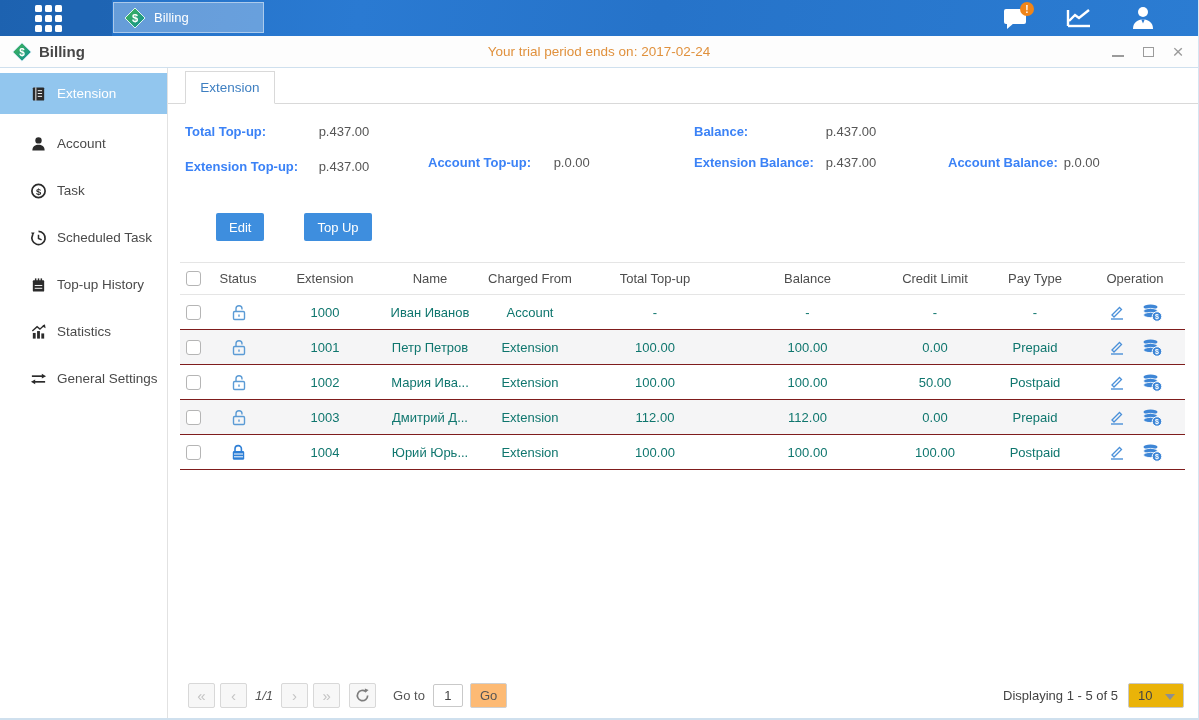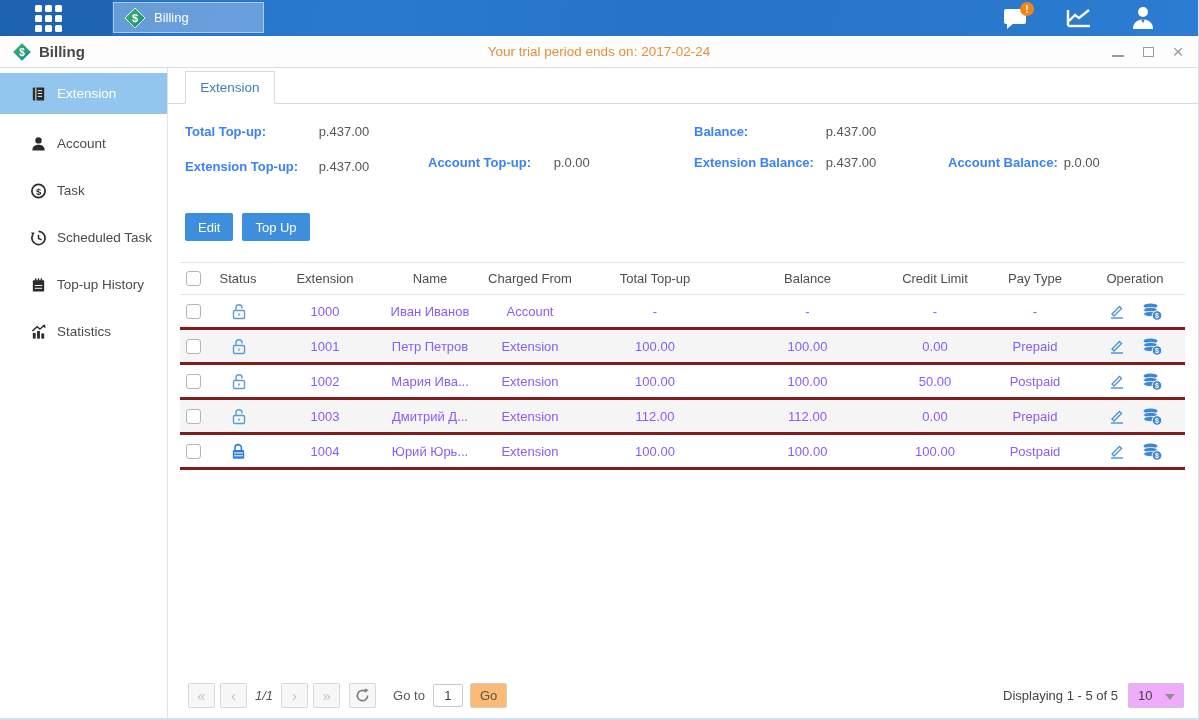--- a/index.html
+++ b/index.html
@@ -61,27 +61,27 @@
   .sfield .val { color:#555; }
   .sf0 { left:17px;  top:5px; }  .sf0 .lbl { width:130px; }
   .sf1 { left:526px; top:5px; }  .sf1 .lbl { width:128px; }
   .sf2 { left:17px;  top:40px; } .sf2 .lbl { width:130px; }
   .sf3 { left:260px; top:36px; } .sf3 .lbl { width:122px; }
   .sf4 { left:526px; top:36px; } .sf4 .lbl { width:128px; }
   .sf5 { left:780px; top:36px; } .sf5 .lbl { width:112px; }
 
   .toolbar { height:28px; flex:0 0 28px; margin:12px 0 0 17px; display:flex; gap:9px; }
   .btn-blue { background:#3e8ede; color:#fff; border:none; border-radius:2px; font-size:13px;
-    font-family:"Liberation Sans",sans-serif; padding:0 13px; height:28px; cursor:pointer; }
+    font-family:"Liberation Sans",sans-serif; padding:0 13px; height:28px; cursor:pointer;margin-left:31px; }
 
   
   .grid { margin:21px 0 0 12px; width:1005px; font-size:13px; }
   .grow { display:flex; align-items:center; }
   .ghead { height:33px; border-top:1px solid #e5e5e5; border-bottom:1px solid #e5e5e5; color:#4d4d4d; }
-  .gr { height:35px; border-bottom:3px solid #7f1d1d; color:#8b5cf6; }
+  .gr { height:35px; border-bottom:1px solid #7f1d1d; color:#0f766e; }
   .gr.alt { background:#f5f5f6; }
   .cell { display:flex; align-items:center; justify-content:center; overflow:hidden; white-space:nowrap; }
   .c0{width:26px}.c1{width:64px}.c2{width:110px}.c3{width:100px}.c4{width:100px}.c5{width:150px}
   .c6{width:155px}.c7{width:100px}.c8{width:100px}.c9{width:100px}
   .checkbox { width:15px; height:15px; border:1px solid #b5b5b5; border-radius:3px; background:#fff; cursor:pointer; }
   .op-cell { gap:16px; }
   .op-cell svg { cursor:pointer; }
 
   .spacer { flex:1; }
 
@@ -93,21 +93,21 @@
   .pg-next::after{content:"\203A";}  .pg-last::after{content:"\00BB";}
   .pg-ind { margin:0 8px 0 3px; color:#555;font-style:italic; }
   .pg-refresh { margin-left:4px; color:#808080; }
   .goto-label { margin:0 8px 0 12px; }
   .goto-input { width:30px; height:23px; border:1px solid #c9c9c9; border-radius:2px; text-align:center;
     font-size:13px; font-family:"Liberation Sans",sans-serif; color:#444; }
   .go-btn { margin-left:7px; height:25px; padding:0 9px; border:1px solid #d0d0d0; background:#fdba74;
     border-radius:2px; font-size:13px; color:#555; font-family:"Liberation Sans",sans-serif; cursor:pointer; }
   .pg-right { margin-left:auto; display:flex; align-items:center; gap:10px;justify-content:flex-end; }
   .displaying { color:#444; }
-  .page-size { width:56px; height:25px; border:1px solid #c9c9c9; border-radius:2px; background:#f0abfc;
+  .page-size { width:56px; height:25px; border:1px solid #c9c9c9; border-radius:2px; background:#eab308;
     display:flex; align-items:center; padding-left:9px; position:relative; cursor:pointer; color:#444; }
   .caret { position:absolute; right:8px; top:10px; width:0; height:0;
     border-left:5px solid transparent; border-right:5px solid transparent; border-top:6px solid #8f8f8f; }
 </style>
 </head>
 <body>
 
 <div class="app">
 
   <div class="topbar">
@@ -237,20 +237,29 @@
       </div>
       <div class="side-item">
         <svg width="17" height="18" viewBox="0 0 18 18">
           <rect x="3" y="10" width="3" height="6" fill="#2b2b2b"></rect>
           <rect x="7.5" y="8" width="3" height="8" fill="#2b2b2b"></rect>
           <rect x="12" y="10.5" width="3" height="5.5" fill="#2b2b2b"></rect>
           <polyline points="2.5,8 7.5,3.5 10.5,6 15,1.8" fill="none" stroke="#2b2b2b" stroke-width="1.5"></polyline>
           <polygon points="15.8,0.8 16.5,5 12.8,3" fill="#2b2b2b"></polygon>
         </svg>
         <span>Statistics</span>
+      </div>
+      <div class="side-item">
+        <svg width="17" height="18" viewBox="0 0 18 18">
+          <line x1="2" y1="6" x2="13" y2="6" stroke="#2b2b2b" stroke-width="1.8"></line>
+          <polygon points="12.5,3.5 17,6 12.5,8.5" fill="#2b2b2b"></polygon>
+          <line x1="5" y1="12" x2="16" y2="12" stroke="#2b2b2b" stroke-width="1.8"></line>
+          <polygon points="5.5,9.5 1,12 5.5,14.5" fill="#2b2b2b"></polygon>
+        </svg>
+        <span>General Settings</span>
       </div>
     </div>
 
     <div class="main">
 
       <div class="tabrow">
         <div class="tab-active">Extension</div>
       </div>
 
       <div class="summary">

